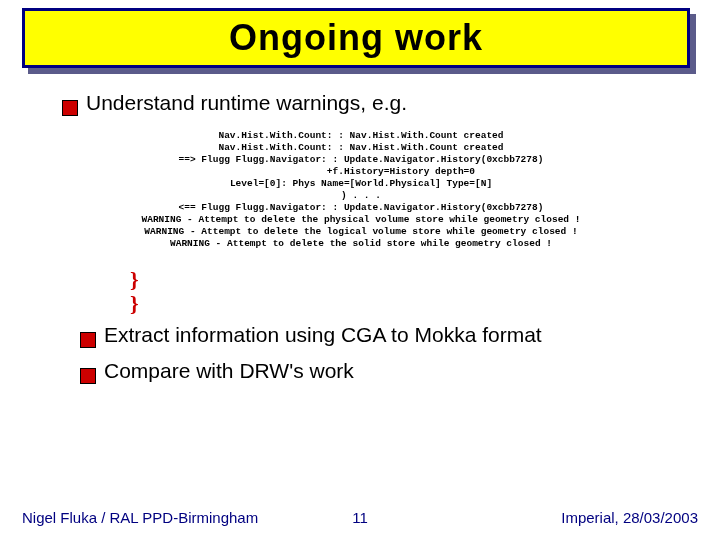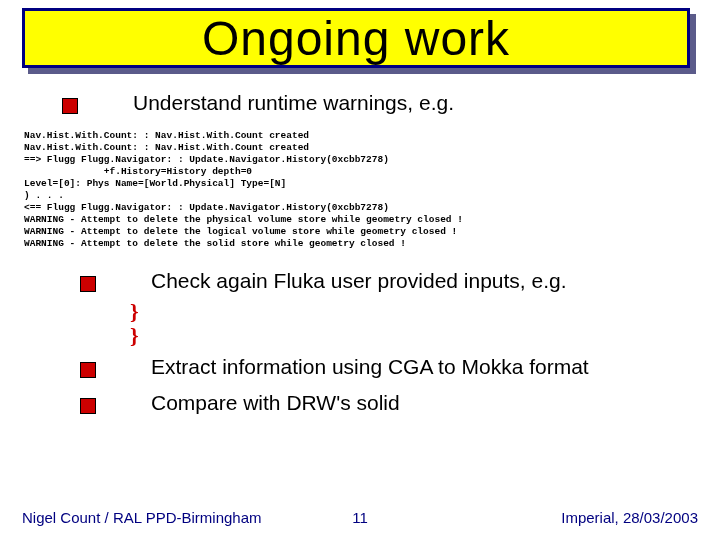--- a/index.html
+++ b/index.html
@@ -27,36 +27,35 @@
     width: 668px;
     height: 60px;
     background: #ffff00;
     border: 3px solid #000080;
     box-sizing: border-box;
     display: flex;
     align-items: center;
     justify-content: center;
   }
   .title-text {
-    font-size: 48px;
-    font-weight: normal;
+    font-size: 36px;
+    font-weight: bold;
     color: #000000;
     letter-spacing: 1px;
   }
   .content {
     position: absolute;
     left: 22px;
     top: 80px;
     width: 676px;
   }
   .bullet-row {
     display: flex;
-    align-items: center;
+    align-items: flex-end;
     margin-bottom: 6px;
-    gap: 47px;
   }
   .bullet-row.top { margin-left: 40px; margin-top: 10px; }
   .bullet-row.mid { margin-left: 58px; margin-top: 6px; }
   .sub-row { margin-left: 108px; display: flex; align-items: flex-start; }
   .sq {
     width: 14px;
     height: 14px;
     background: #cc0000;
     border: 1px solid #000;
     flex-shrink: 0;
@@ -77,20 +76,21 @@
     line-height: 26px;
   }
   .code-block {
     font-family: "Courier New", monospace;
     font-size: 9.5px;
     line-height: 12px;
     color: #000;
     white-space: pre;
     margin: 14px 0 18px 2px;
     font-weight: bold;
+    text-align: center;
   }
   .footer {
     position: absolute;
     bottom: 14px;
     left: 22px;
     width: 676px;
     display: flex;
     justify-content: space-between;
     align-items: baseline;
     color: #000080;
@@ -118,40 +118,36 @@
 Nav.Hist.With.Count: : Nav.Hist.With.Count created
 ==&gt; Flugg Flugg.Navigator: : Update.Navigator.History(0xcbb7278)
               +f.History=History depth=0
 Level=[0]: Phys Name=[World.Physical] Type=[N]
 ) . . .
 &lt;== Flugg Flugg.Navigator: : Update.Navigator.History(0xcbb7278)
 WARNING - Attempt to delete the physical volume store while geometry closed !
 WARNING - Attempt to delete the logical volume store while geometry closed !
 WARNING - Attempt to delete the solid store while geometry closed !</div>
 
-  <div class="bullet-row mid">
-    <div class="sq"></div>
-    <div class="bt">Check again Fluka user provided inputs, e.g.</div>
-  </div>
   <div class="sub-row">
     <span class="brace">}</span>
   </div>
   <div class="sub-row">
     <span class="brace">}</span>
   </div>
 
   <div class="bullet-row mid" style="">
     <div class="sq"></div>
     <div class="bt">Extract information using CGA to Mokka format</div>
   </div>
 
   <div class="bullet-row mid" style="margin-top:10px">
     <div class="sq"></div>
-    <div class="bt">Compare with DRW's solid</div>
+    <div class="bt">Compare with DRW's work</div>
   </div>
 
 </div>
 
 <div class="footer">
-  <span class="left">Nigel Count / RAL PPD-Birmingham</span>
+  <span class="left">Nigel Fluka / RAL PPD-Birmingham</span>
   <span class="center">11</span>
   <span class="right">Imperial, 28/03/2003</span>
 </div>
 
 </body></html>

